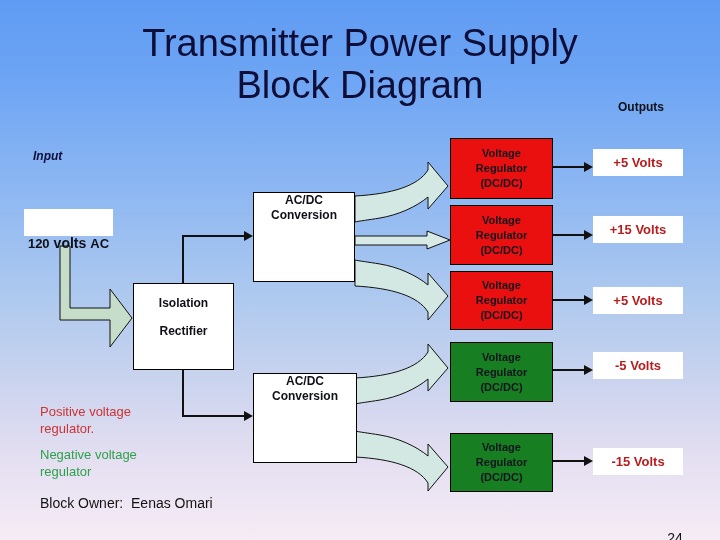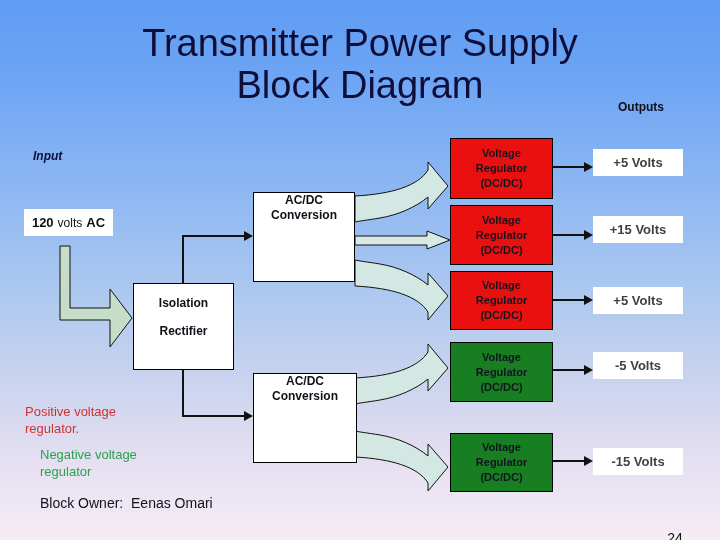--- a/index.html
+++ b/index.html
@@ -14,39 +14,39 @@
     top:22px;left:0;width:720px;text-align:center;
     font-size:38px;line-height:42px;color:#0e0e38;letter-spacing:0px;
   }
   .small-head{font-size:12px;font-weight:bold;color:#0e0e38;}
   .outputs-head{left:618px;top:100px;color:#101018;}
   .input-head{left:33px;top:149px;font-style:italic;}
   .whitebox{background:#ffffff;display:flex;align-items:center;justify-content:center;}
   .bordered{border:1px solid #000;}
   .source-box{left:24px;top:209px;width:89px;height:27px;gap:4px;align-items:baseline;padding-top:6px;}
   .source-box .num{font-size:13px;font-weight:bold;color:#101018;}
-  .source-box .unit{font-size:12px;font-weight:normal;color:#101018;}
+  .source-box .unit{font-size:14px;font-weight:bold;color:#101018;margin-top:20px;}
   .iso-box{left:133px;top:283px;width:101px;height:87px;background:#fff;
     display:flex;flex-direction:column;align-items:center;padding-top:12px;gap:14px;}
   .iso-box div{font-size:12px;font-weight:bold;color:#101018;line-height:14px;}
   .acdc{background:#fff;display:flex;flex-direction:column;align-items:center;justify-content:flex-start;}
   .acdc div{font-size:12px;font-weight:bold;color:#101018;line-height:15px;}
   .acdc1{left:253px;top:192px;width:102px;height:90px;}
   .acdc2{left:253px;top:373px;width:104px;height:90px;}
   .reg{left:450px;width:103px;border:1px solid #000;
     display:flex;flex-direction:column;align-items:center;justify-content:center;}
   .reg div{font-size:11px;font-weight:bold;color:#141420;line-height:15px;}
   .reg.red{background:#ea1010;}
   .reg.green{background:#177f21;}
   .reg1{top:138px;height:61px;} .reg2{top:205px;height:60px;} .reg3{top:271px;height:59px;}
   .reg4{top:342px;height:60px;} .reg5{top:433px;height:59px;}
-  .outbox{left:593px;width:90px;height:27px;font-size:13px;font-weight:bold;color:#404040;}
+  .outbox{left:593px;width:90px;height:27px;font-size:13px;font-weight:bold;color:#b91c1c;}
   .out1{top:149px;} .out2{top:216px;} .out3{top:287px;} .out4{top:352px;} .out5{top:448px;}
   .note{width:112px;font-size:13px;line-height:17px;}
-  .note-pos{left:25px;top:403px;color:#cc3333;}
+  .note-pos{left:40px;top:403px;color:#cc3333;}
   .note-neg{left:40px;top:446px;color:#2da14b;}
   .owner{left:40px;top:495px;font-size:14px;color:#131313;white-space:pre;}
   .pagenum{left:655px;top:494px;width:40px;font-size:14px;color:#131313;text-align:center;margin-top:36px;}
   svg.layer{position:absolute;left:0;top:0;}
 </style>
 </head>
 <body>
 
 <div class="slide">
 

